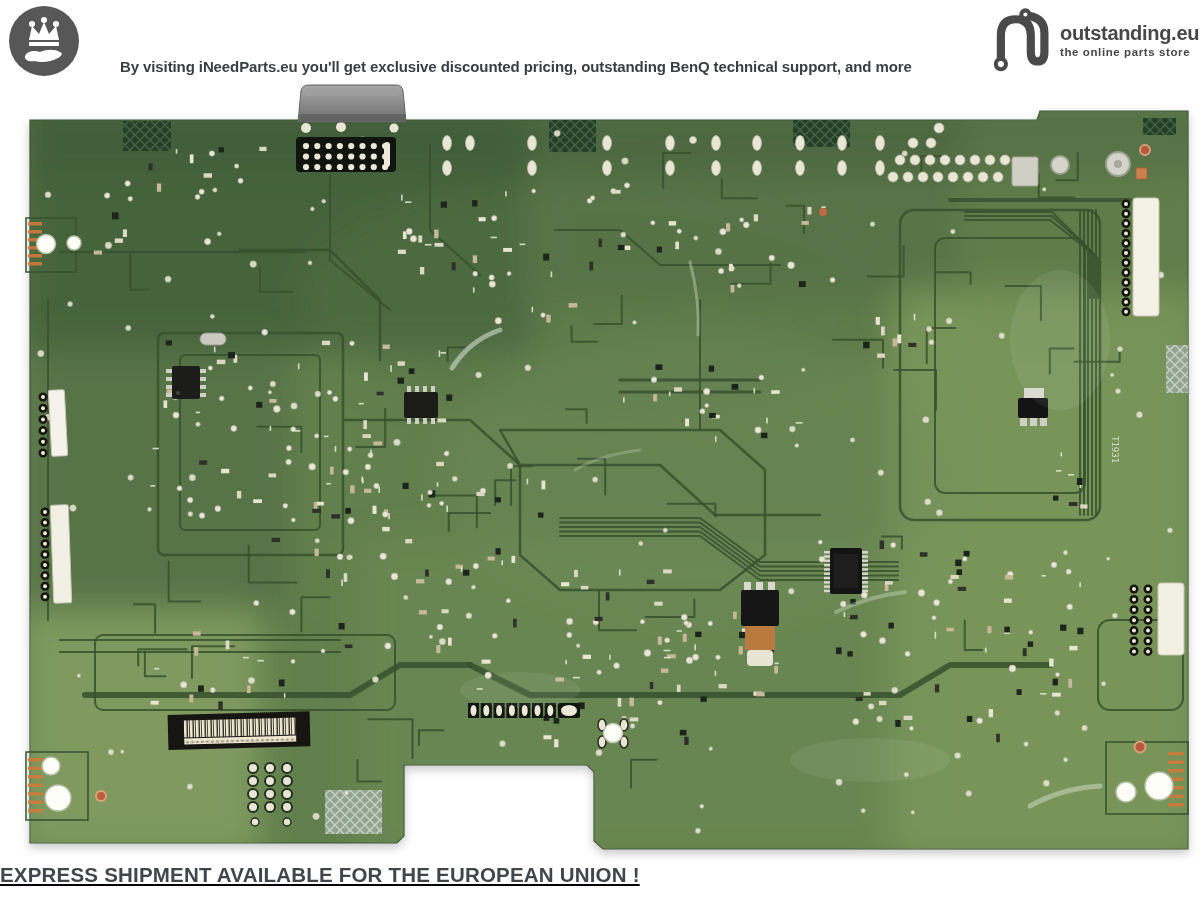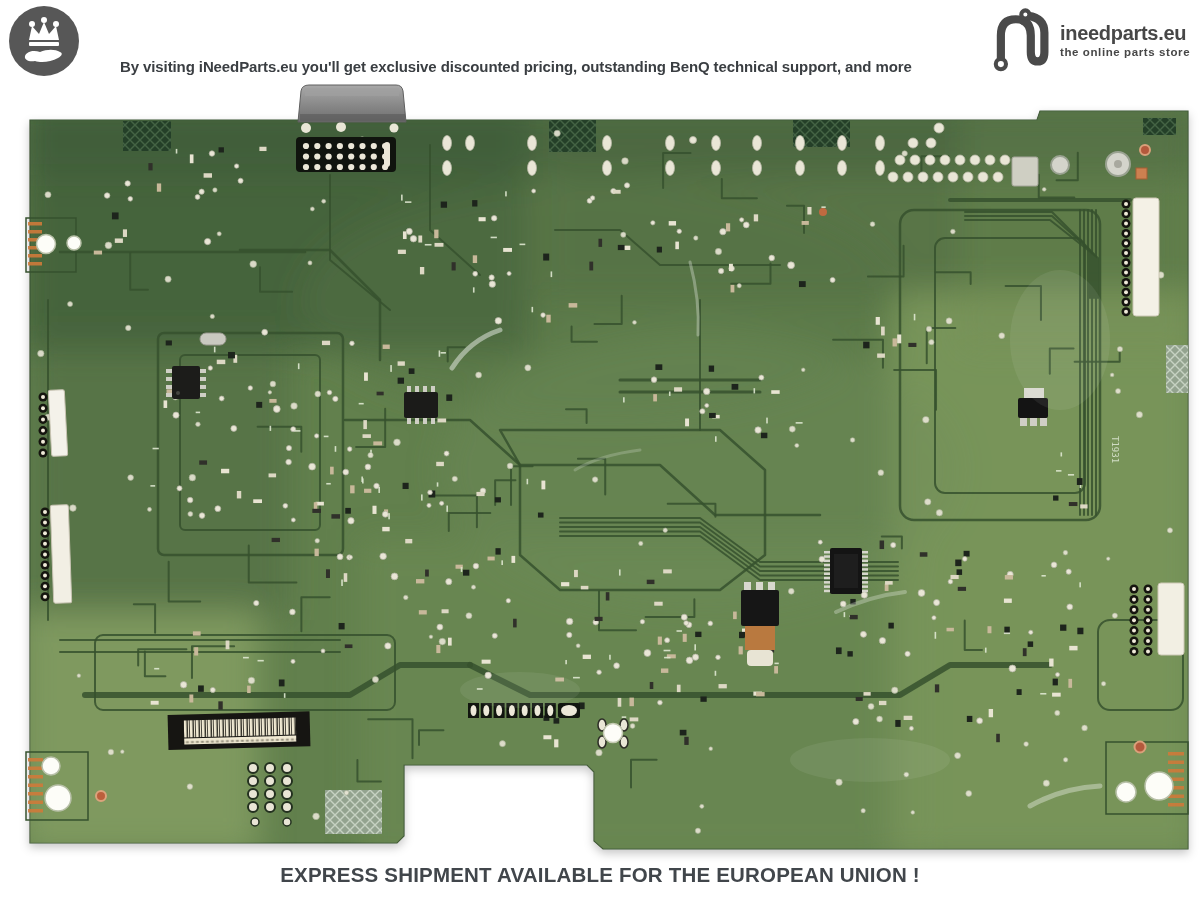--- a/index.html
+++ b/index.html
@@ -8,21 +8,21 @@
   .banner{position:absolute;left:0;top:0;width:1200px;height:85px;}
   .badge{position:absolute;left:7px;top:4px;width:74px;height:74px;}
   .promo{position:absolute;left:120px;right:215px;top:58px;margin:0;text-align:left;
          font-size:15px;font-weight:700;color:#3a3e42;letter-spacing:-0.1px;}
   .brand{position:absolute;right:6px;top:6px;width:204px;height:70px;}
   .brand-glyph{position:absolute;left:0;top:0;}
   .brand-text{position:absolute;left:70px;top:16px;width:134px;color:#474747;}
   .brand-name{font-size:20px;font-weight:800;letter-spacing:-0.3px;}
   .brand-tagline{font-size:11.5px;font-weight:700;letter-spacing:0.6px;margin-top:1px;}
   .photo-area{position:absolute;left:0;top:0;width:1200px;height:900px;}
-  .footer{position:absolute;left:0;top:863px;width:1200px;text-align:center;}
+  .footer{position:absolute;left:0;top:863px;width:1200px;text-align:left;text-decoration:underline;}
   .footer p{margin:0;font-size:20.5px;font-weight:700;color:#41464b;letter-spacing:0.2px;}
 </style>
 </head>
 <body>
 
 <div class="page">
 
   <div class="photo-area">
     <svg width="1200" height="900" viewBox="0 0 1200 900">
       <defs>
@@ -1110,21 +1110,21 @@
     <p class="promo">By visiting iNeedParts.eu you'll get exclusive discounted pricing, outstanding BenQ technical support, and more</p>
     <div class="brand">
       <svg class="brand-glyph" width="68" height="70" viewBox="0 0 100 100">
         <g fill="none" stroke="#4a4a4a" stroke-width="12" stroke-linecap="round">
           <path d="M16,82 L16,42 Q16,18 38,18 Q60,18 60,42 L60,66 Q60,80 70,80 Q80,80 80,66 L80,38 Q80,16 56,13"></path>
         </g>
         <circle cx="16" cy="84" r="7.5" fill="#fff" stroke="#4a4a4a" stroke-width="6"></circle>
         <circle cx="52" cy="11" r="6" fill="#fff" stroke="#4a4a4a" stroke-width="6"></circle>
       </svg>
       <div class="brand-text">
-        <div class="brand-name">ineedparts.eu</div>
+        <div class="brand-name">outstanding.eu</div>
         <div class="brand-tagline">the online parts store</div>
       </div>
     </div>
   </header>
 
   <footer class="footer">
     <p>EXPRESS SHIPMENT AVAILABLE FOR THE EUROPEAN UNION !</p>
   </footer>
 
 </div>

